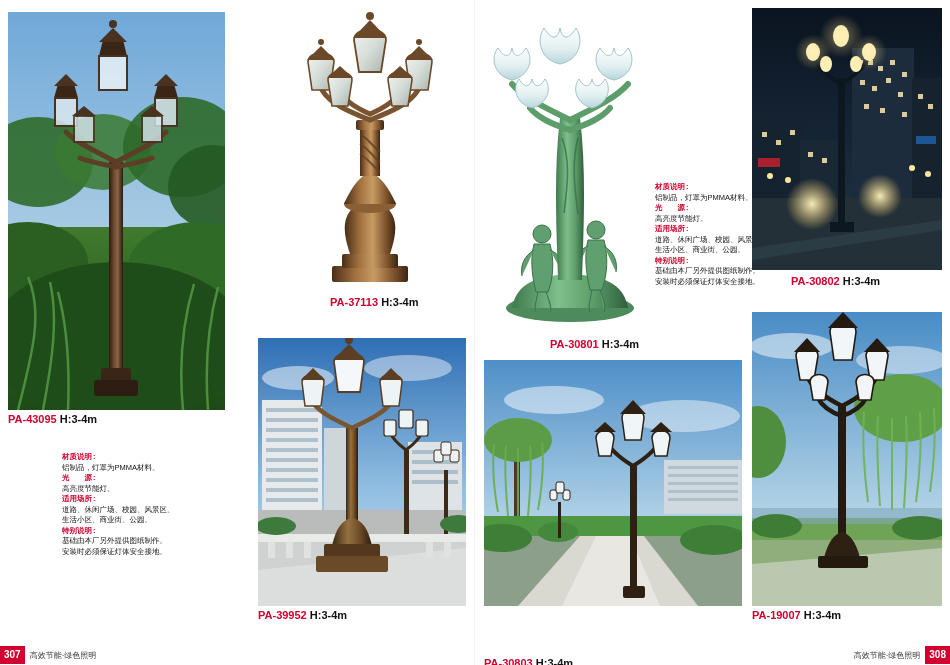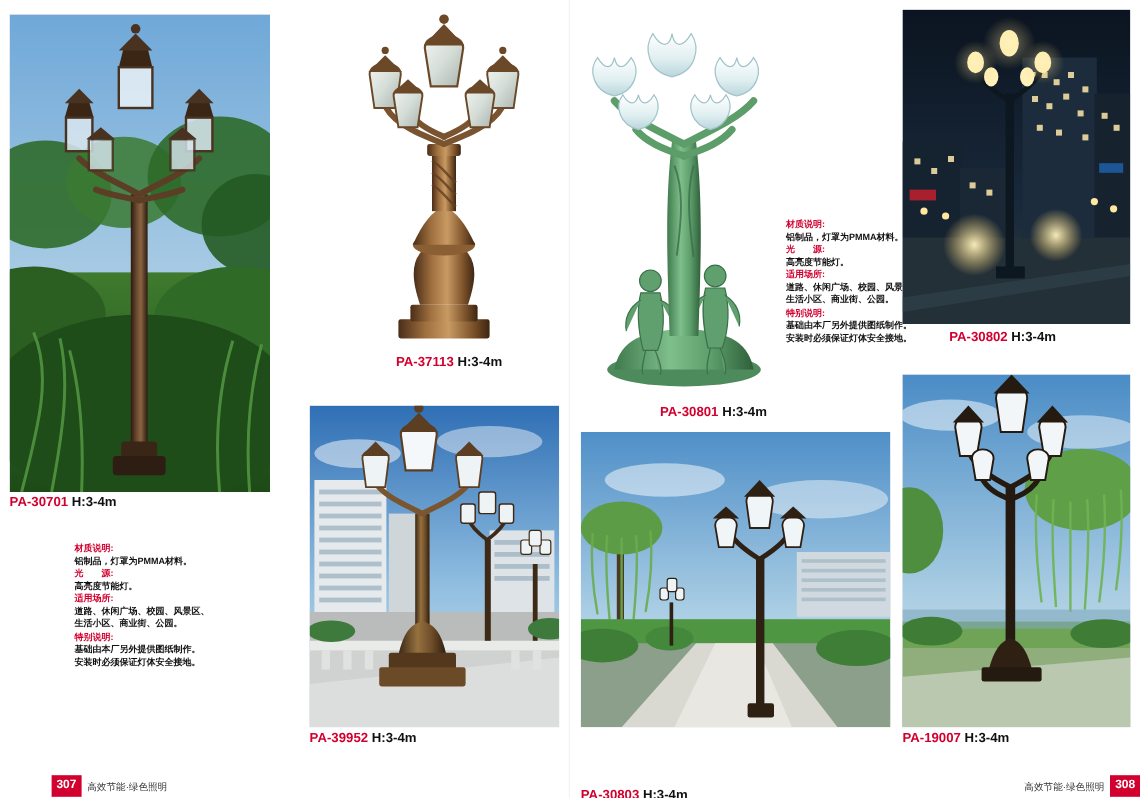--- a/index.html
+++ b/index.html
@@ -45,32 +45,32 @@
 
   
   .spec {
     position: absolute;
     font-size: 7.5px;
     line-height: 10.5px;
     color: #d2002e;
     width: 130px;
     font-family: "Liberation Sans", sans-serif;
   }
-  .spec .hd { font-weight: bold; }
-  .spec .bd { color: #111111; font-weight: bold; }
+  .spec .hd { font-weight: bold; font-family: Liberation Mono, monospace; }
+  .spec .bd { color: #111111; }
 
   
   .footer-left, .footer-right {
     position: absolute;
     bottom: 0;
     height: 20px;
     display: flex;
     align-items: center;
   }
-  .footer-left { left: 0; margin-left: 43px; }
+  .footer-left { left: 0; }
   .footer-right { right: 0; }
   .pagenum {
     background: #d2002e;
     color: #ffffff;
     font-size: 10px;
     font-weight: bold;
     padding: 2px 4px;
     line-height: 14px;
   }
   .footer-text {
@@ -173,21 +173,21 @@
           <polygon points="10,-10 22,0 -2,0" fill="#4a3220"></polygon>
         </g>
         <g transform="translate(134,104)">
           <rect x="0" y="0" width="20" height="26" fill="#d9e6ef" opacity="0.8" stroke="#4a3220" stroke-width="2"></rect>
           <polygon points="10,-10 22,0 -2,0" fill="#4a3220"></polygon>
         </g>
       </g>
     </svg>
   </div>
   <div class="caption" style="left:8px; top:413px;">
-    <span>PA-30701</span>
+    <span>PA-43095</span>
     <span class="h">H:3-4m</span>
   </div>
 
   <div class="spec" style="left:62px; top:452px;">
     <div class="hd">材质说明:</div>
     <div class="bd">铝制品，灯罩为PMMA材料。</div>
     <div class="hd">光　　源:</div>
     <div class="bd">高亮度节能灯。</div>
     <div class="hd">适用场所:</div>
     <div class="bd">道路、休闲广场、校园、风景区、</div>

